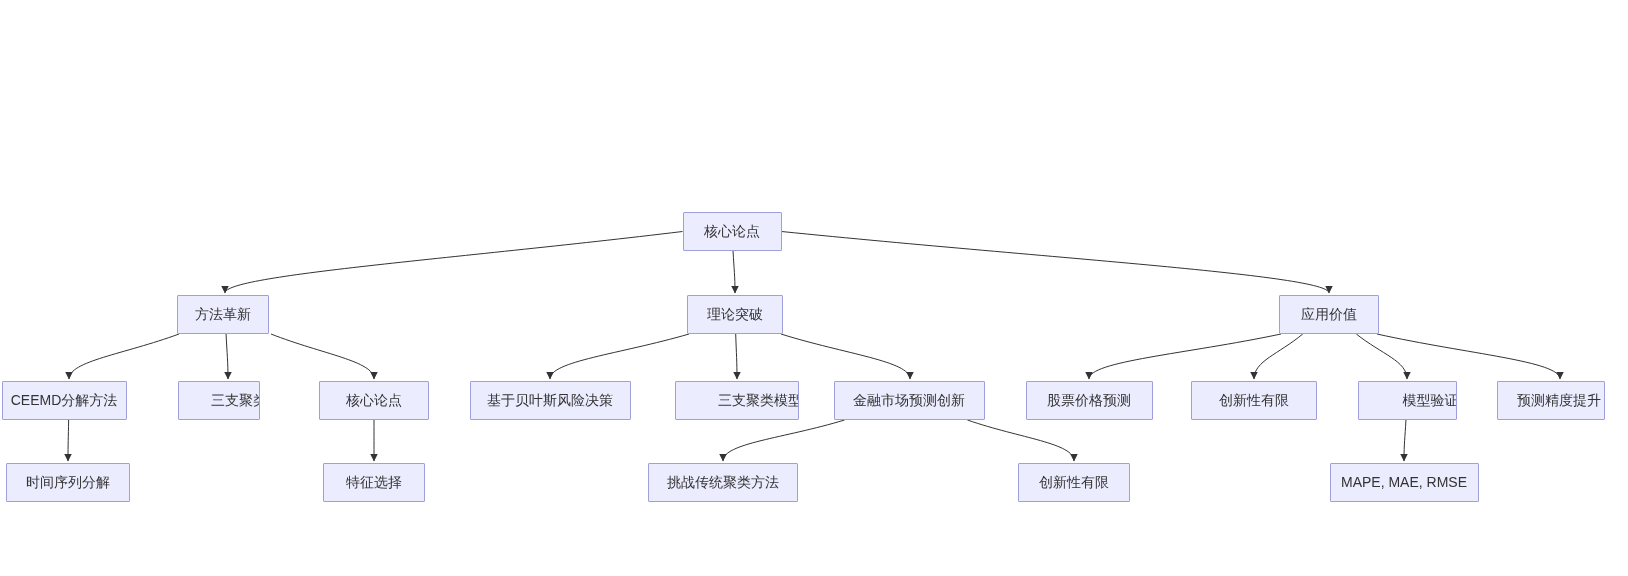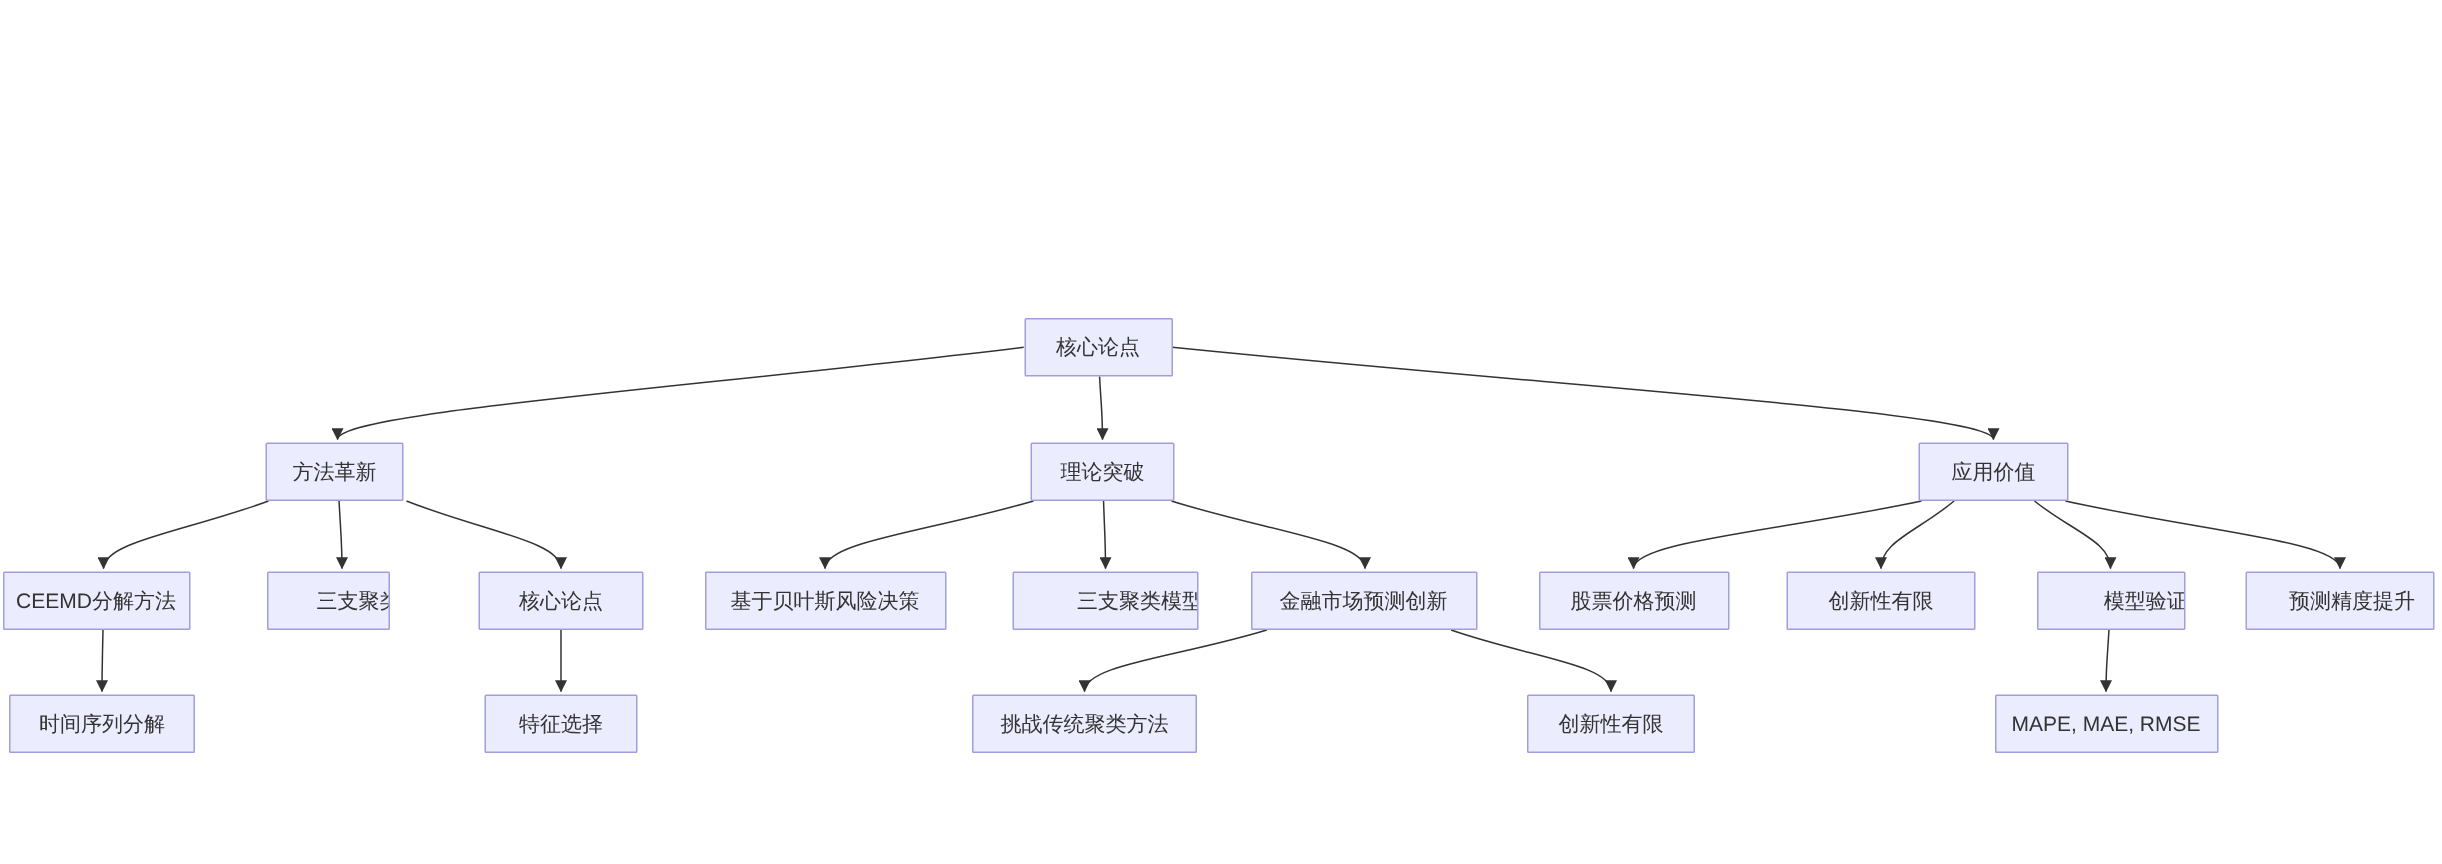--- a/index.html
+++ b/index.html
@@ -65,19 +65,19 @@
     <div class="node" style="left: 1279px; top: 295px; width: 100px;">应用价值</div>
     <div class="node" style="left: 1.5px; top: 381px; width: 125px;">CEEMD分解方法</div>
     <div class="node" style="left: 178px; top: 381px; width: 82px; padding-left: 32px;">三支聚类</div>
     <div class="node" style="left: 319px; top: 381px; width: 110px;">核心论点</div>
     <div class="node" style="left: 469.5px; top: 381px; width: 161px;">基于贝叶斯风险决策</div>
     <div class="node" style="left: 675px; top: 381px; width: 124px; padding-left: 42px;">三支聚类模型</div>
     <div class="node" style="left: 833.5px; top: 381px; width: 151px;">金融市场预测创新</div>
     <div class="node" style="left: 1025.5px; top: 381px; width: 127px;">股票价格预测</div>
     <div class="node" style="left: 1191px; top: 381px; width: 126px;">创新性有限</div>
     <div class="node" style="left: 1357.5px; top: 381px; width: 99px; padding-left: 44px;">模型验证</div>
-    <div class="node" style="left: 1497px; top: 381px; width: 126px; padding-left: 16px;">预测精度提升</div>
+    <div class="node" style="left: 1497px; top: 381px; width: 108px; padding-left: 16px;">预测精度提升</div>
     <div class="node" style="left: 323px; top: 463px; width: 102px;">特征选择</div>
     <div class="node" style="left: 6px; top: 463px; width: 124px;">时间序列分解</div>
     <div class="node" style="left: 648px; top: 463px; width: 150px;">挑战传统聚类方法</div>
     <div class="node" style="left: 1018px; top: 463px; width: 112px;">创新性有限</div>
     <div class="node" style="left: 1329.5px; top: 463px; width: 149px;">MAPE, MAE, RMSE</div>
   </div>
 
 </body></html>

